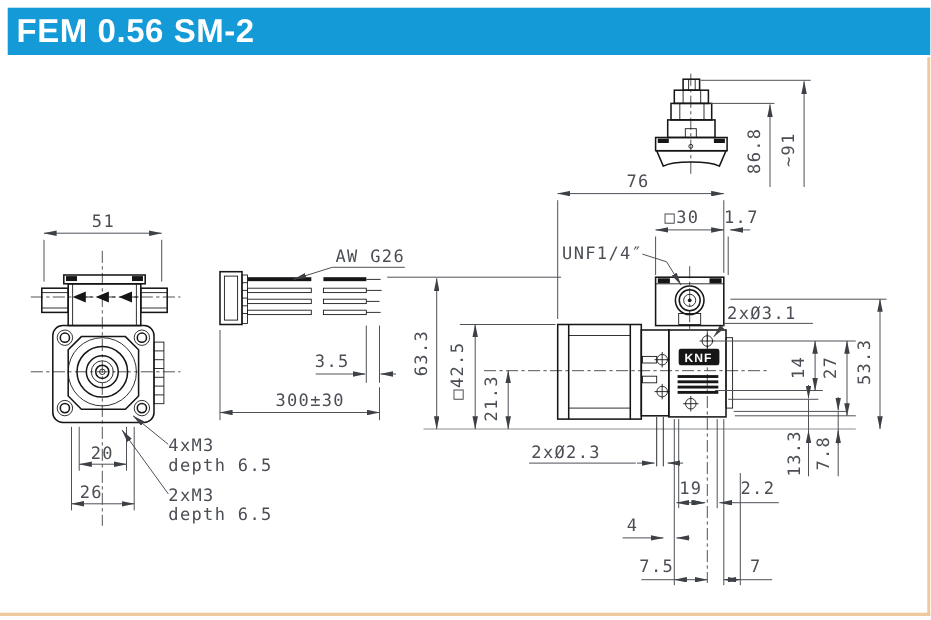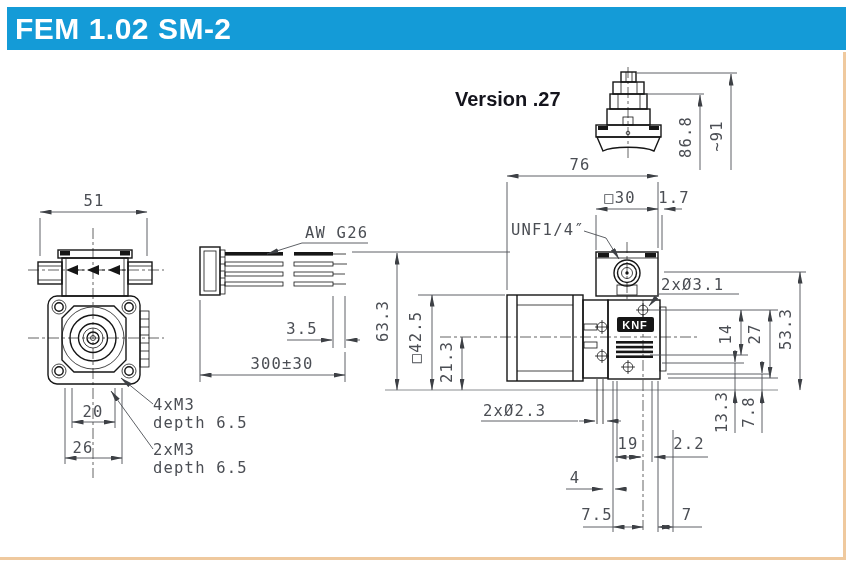--- a/index.html
+++ b/index.html
@@ -25,24 +25,23 @@
   text.dim{font-family:"DejaVu Sans Mono", monospace;font-size:15.5px;letter-spacing:1.2px;
            fill:#4b4e54;}
   text.logo{font-family:"Liberation Sans", sans-serif;font-size:11px;font-weight:bold;fill:#fff;letter-spacing:1px;}
 </style>
 </head>
 <body>
 
 <div id="page">
 
   <div id="titlebar">
-    <div class="t">FEM 1.02 SM-2</div>
+    <div class="t">FEM 0.56 SM-2</div>
   </div>
 
-  <div id="version">Version .27</div>
 
   <svg width="846" height="514" viewBox="0 50 846 514" style="position:absolute;left:0;top:50px;">
     <defs>
       <marker id="ar" markerWidth="12" markerHeight="5" refX="11.5" refY="2.5" orient="auto-start-reverse" markerUnits="userSpaceOnUse">
         <path d="M0,0 L12,2.5 L0,5 Z" fill="#3d4045"></path>
       </marker>
     </defs>
 
     <g>
       <line class="cl" x1="93" y1="228" x2="93" y2="478"></line>

